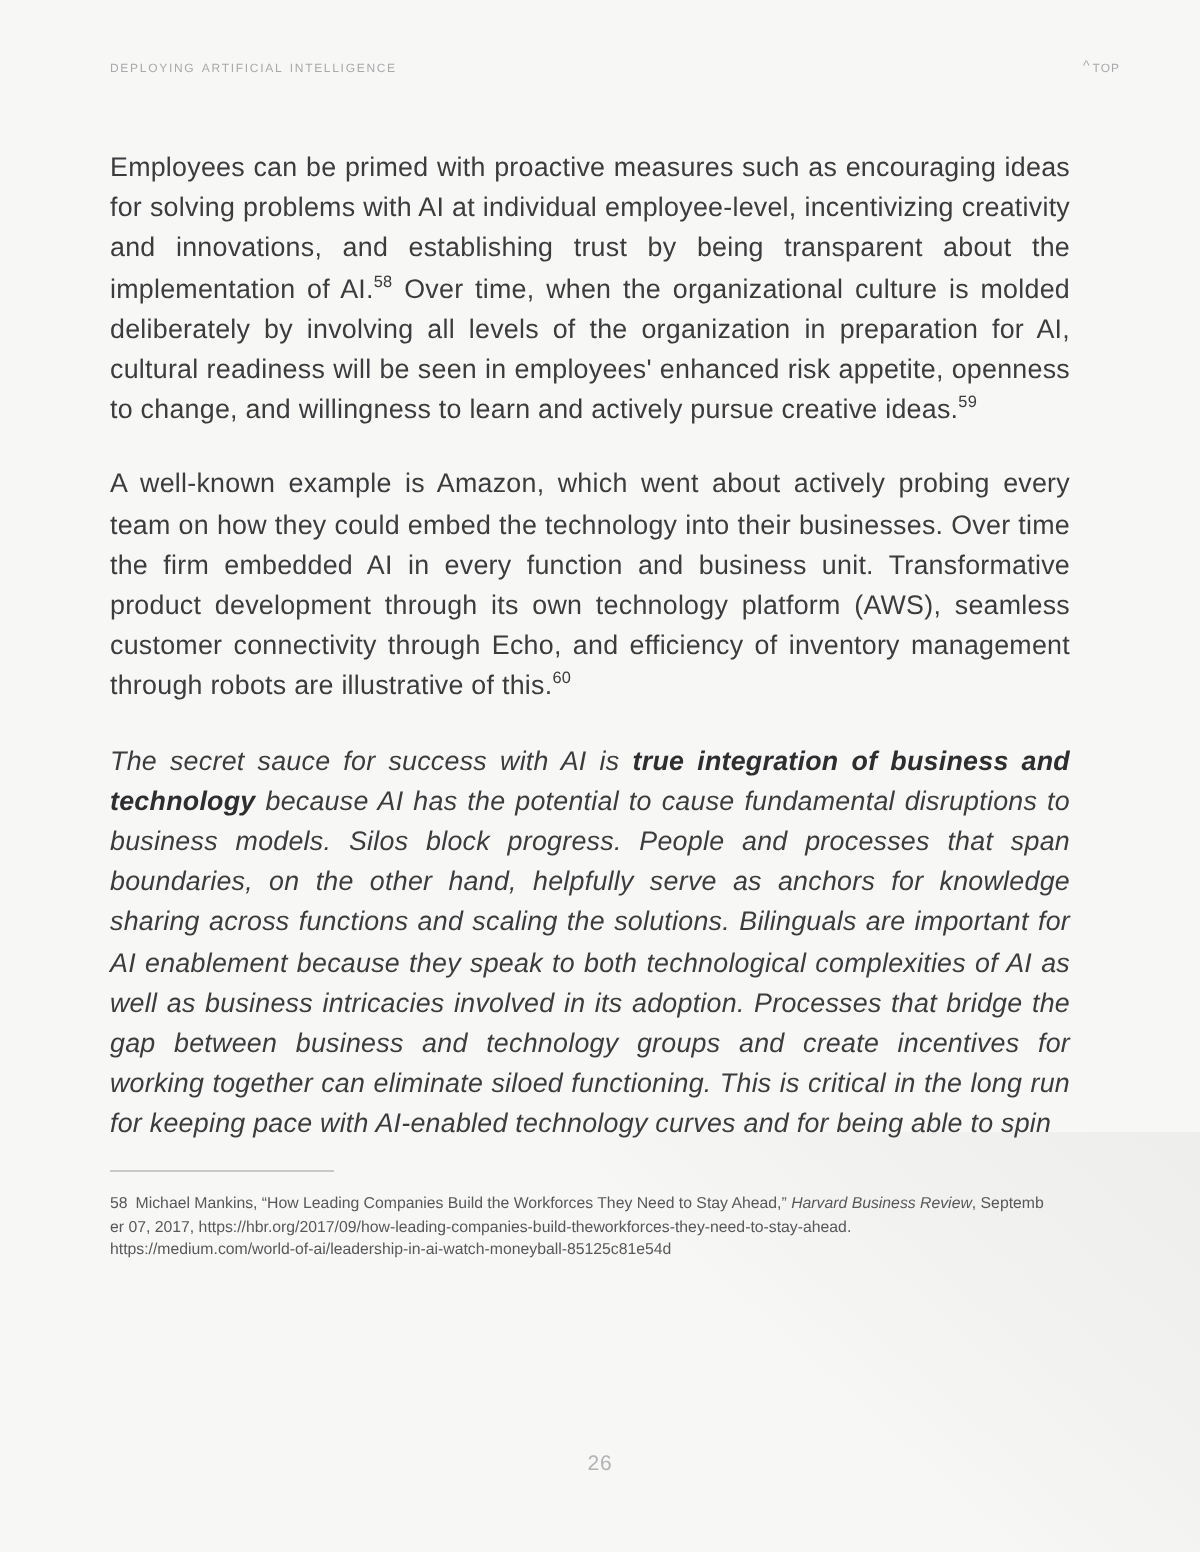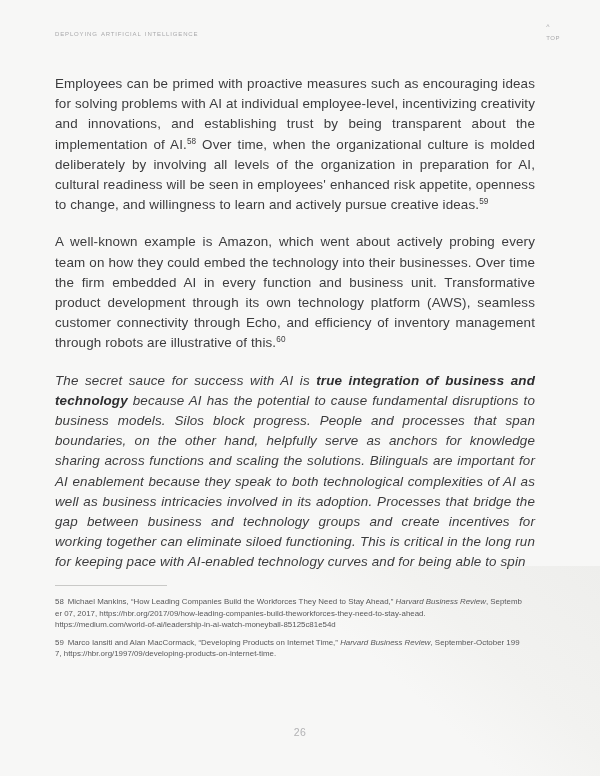--- a/index.html
+++ b/index.html
@@ -58,21 +58,20 @@
   .top-link {
     font-size: 9.2px;
     letter-spacing: 0.5px;
     font-variant: small-caps;
     text-transform: lowercase;
     color: #a9a9ab;
     display: flex;
     align-items: baseline;
     gap: 1px;
     text-decoration: none;
-    flex-direction: column;
   }
   .caret-up {
     font-size: 7px;
     position: relative;
     top: -1px;
   }
 
   
   .content {
     position: absolute;
@@ -158,19 +157,18 @@
 
     <p class="body"><span>The secret sauce for success with AI is </span><b>true integration of business and technology</b><span> because AI has the potential to cause fundamental disruptions to business models. Silos block progress. People and processes that span boundaries, on the other hand, helpfully serve as anchors for knowledge sharing across functions and scaling the solutions. Bilinguals are important for AI enablement because they speak to both technological complexities of AI as well as business intricacies involved in its adoption. Processes that bridge the gap between business and technology groups and create incentives for working together can eliminate siloed functioning. This is critical in the long run for keeping pace with AI-enabled technology curves and for being able to spin</span></p>
 
   </div>
 
   <div class="footnotes">
     <hr class="fn-rule">
 
     <p class="fn"><span class="fn-num">58</span><span>Michael Mankins, “How Leading Companies Build the Workforces They Need to Stay Ahead,” </span><i>Harvard Business Review</i><span class="url">, September 07, 2017, https://hbr.org/2017/09/how-leading-companies-build-theworkforces-they-need-to-stay-ahead.</span><br><span class="url">https://medium.com/world-of-ai/leadership-in-ai-watch-moneyball-85125c81e54d</span></p>
 
-    <p class="fn"><span class="fn-num">59</span><span>Marco Iansiti and Alan MacCormack, “Developing Products on Internet Time,” </span><i>Harvard Business Review</i><span class="url">, September-October 1997, https://hbr.org/1997/09/developing-products-on-internet-time.</span></p>
 
   </div>
 
   <div class="folio">26</div>
 
 </div>
 
 </body></html>

